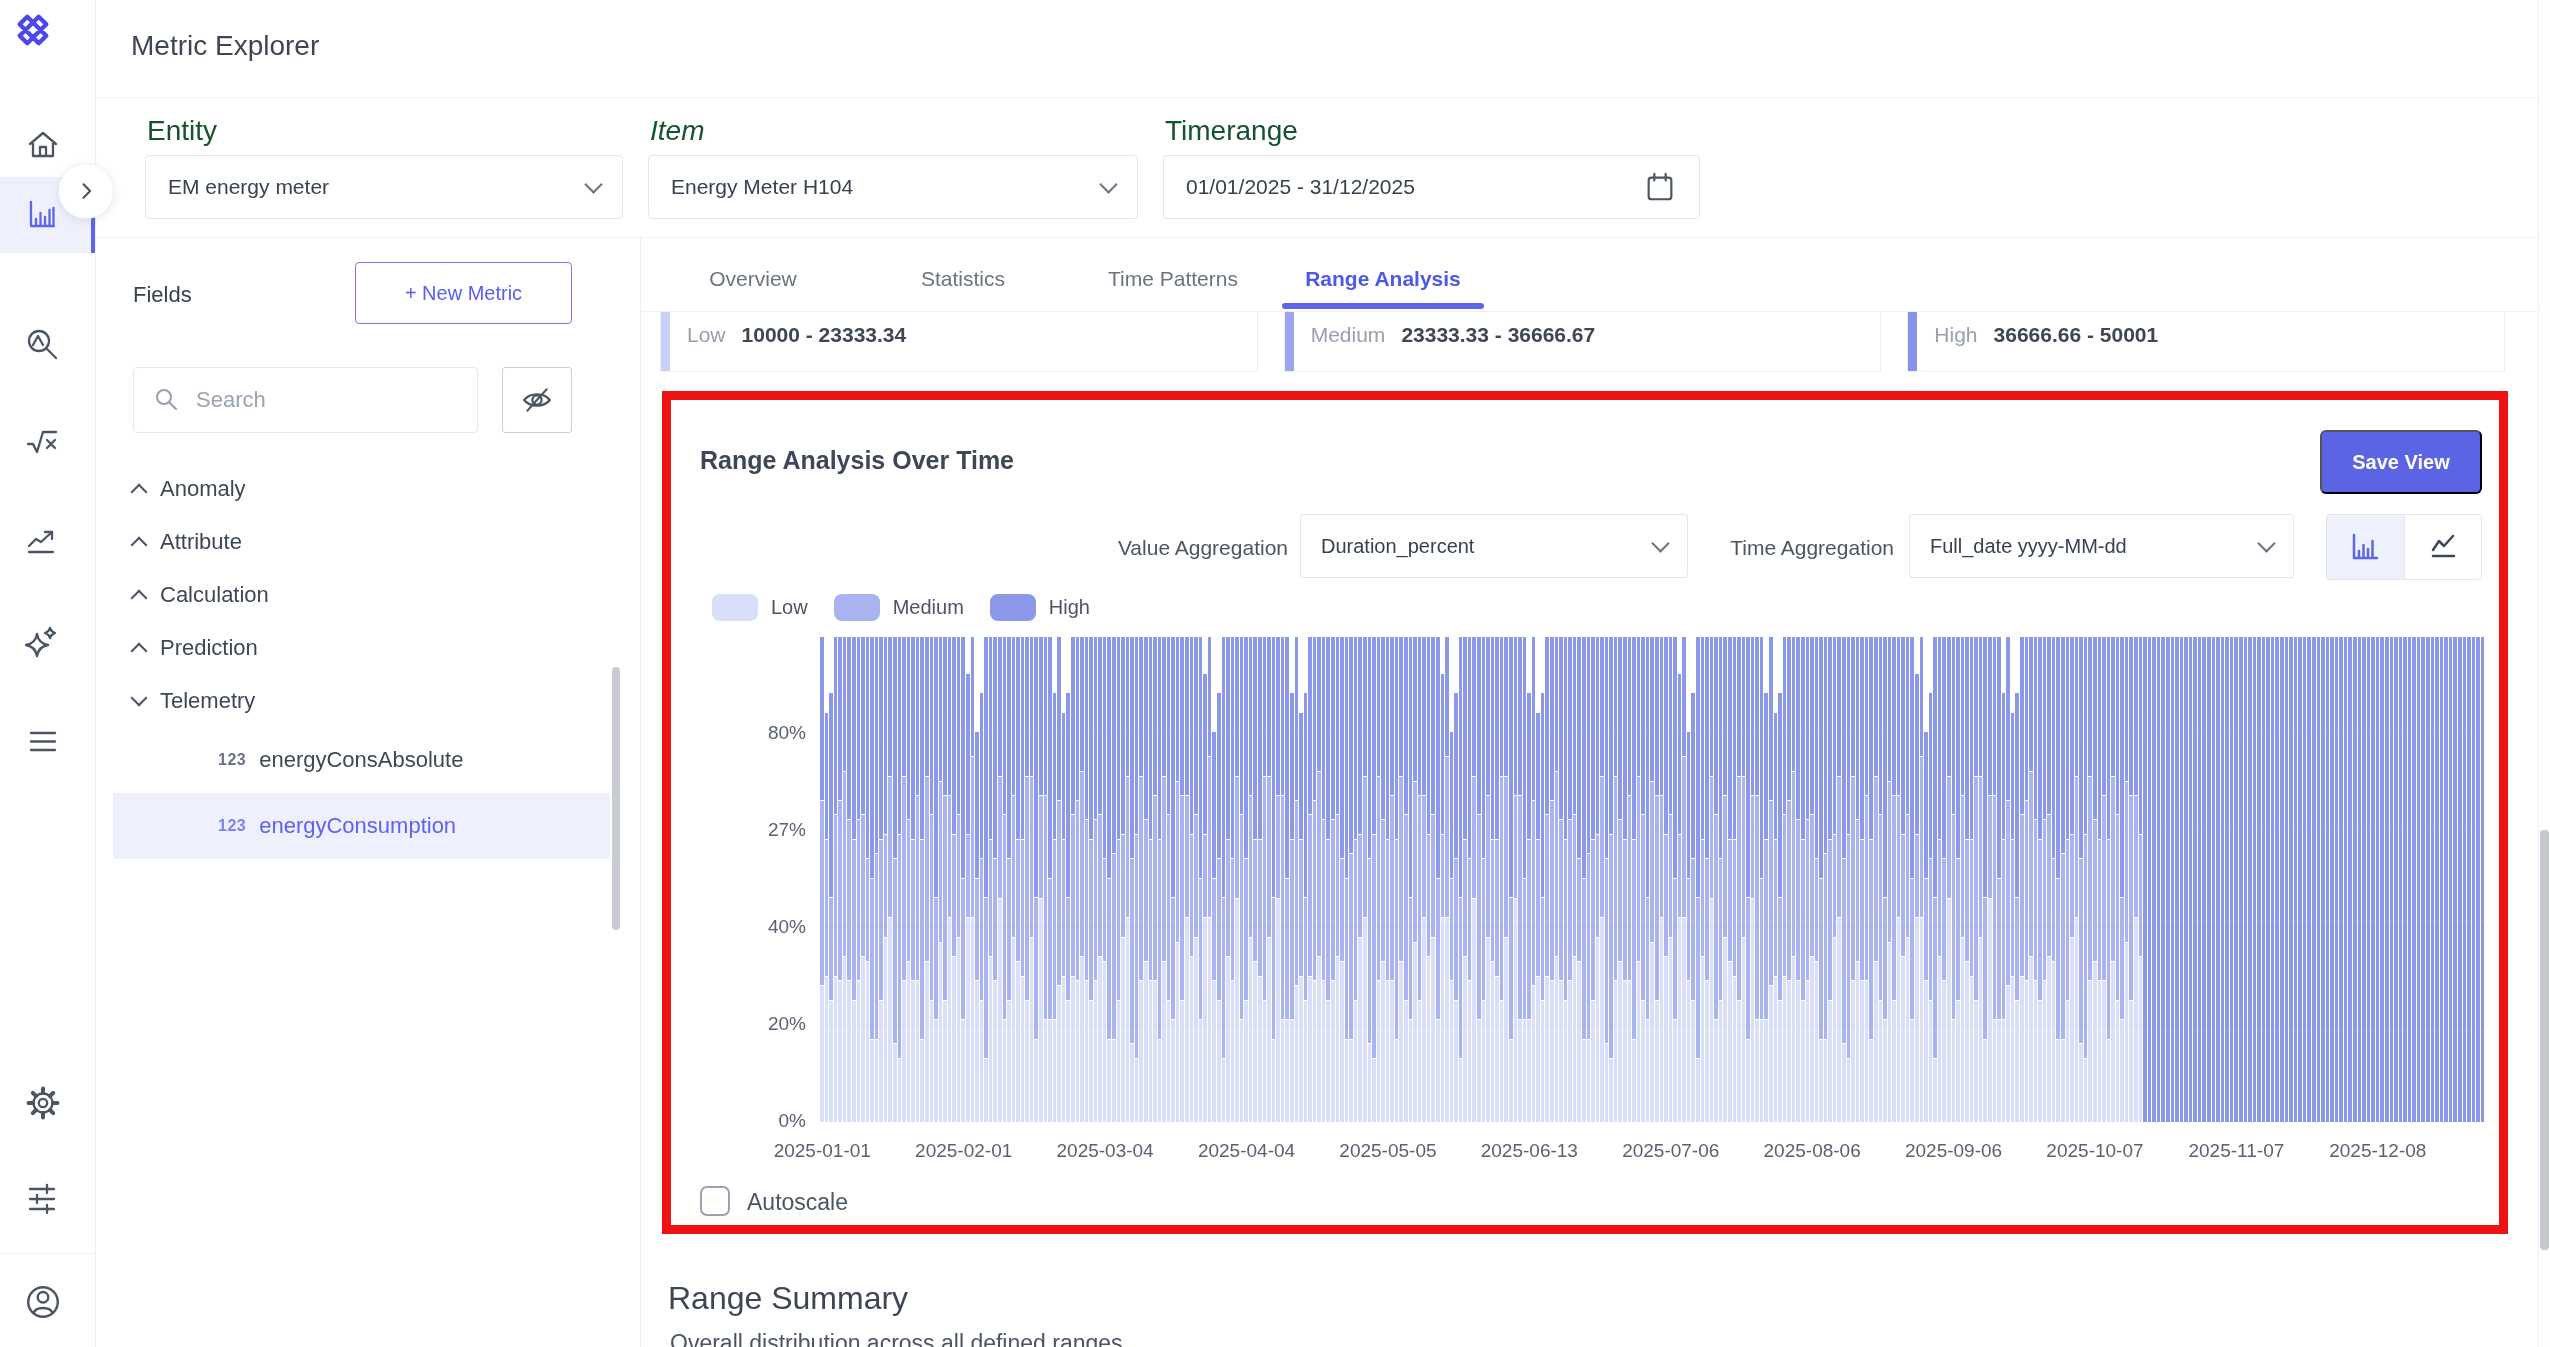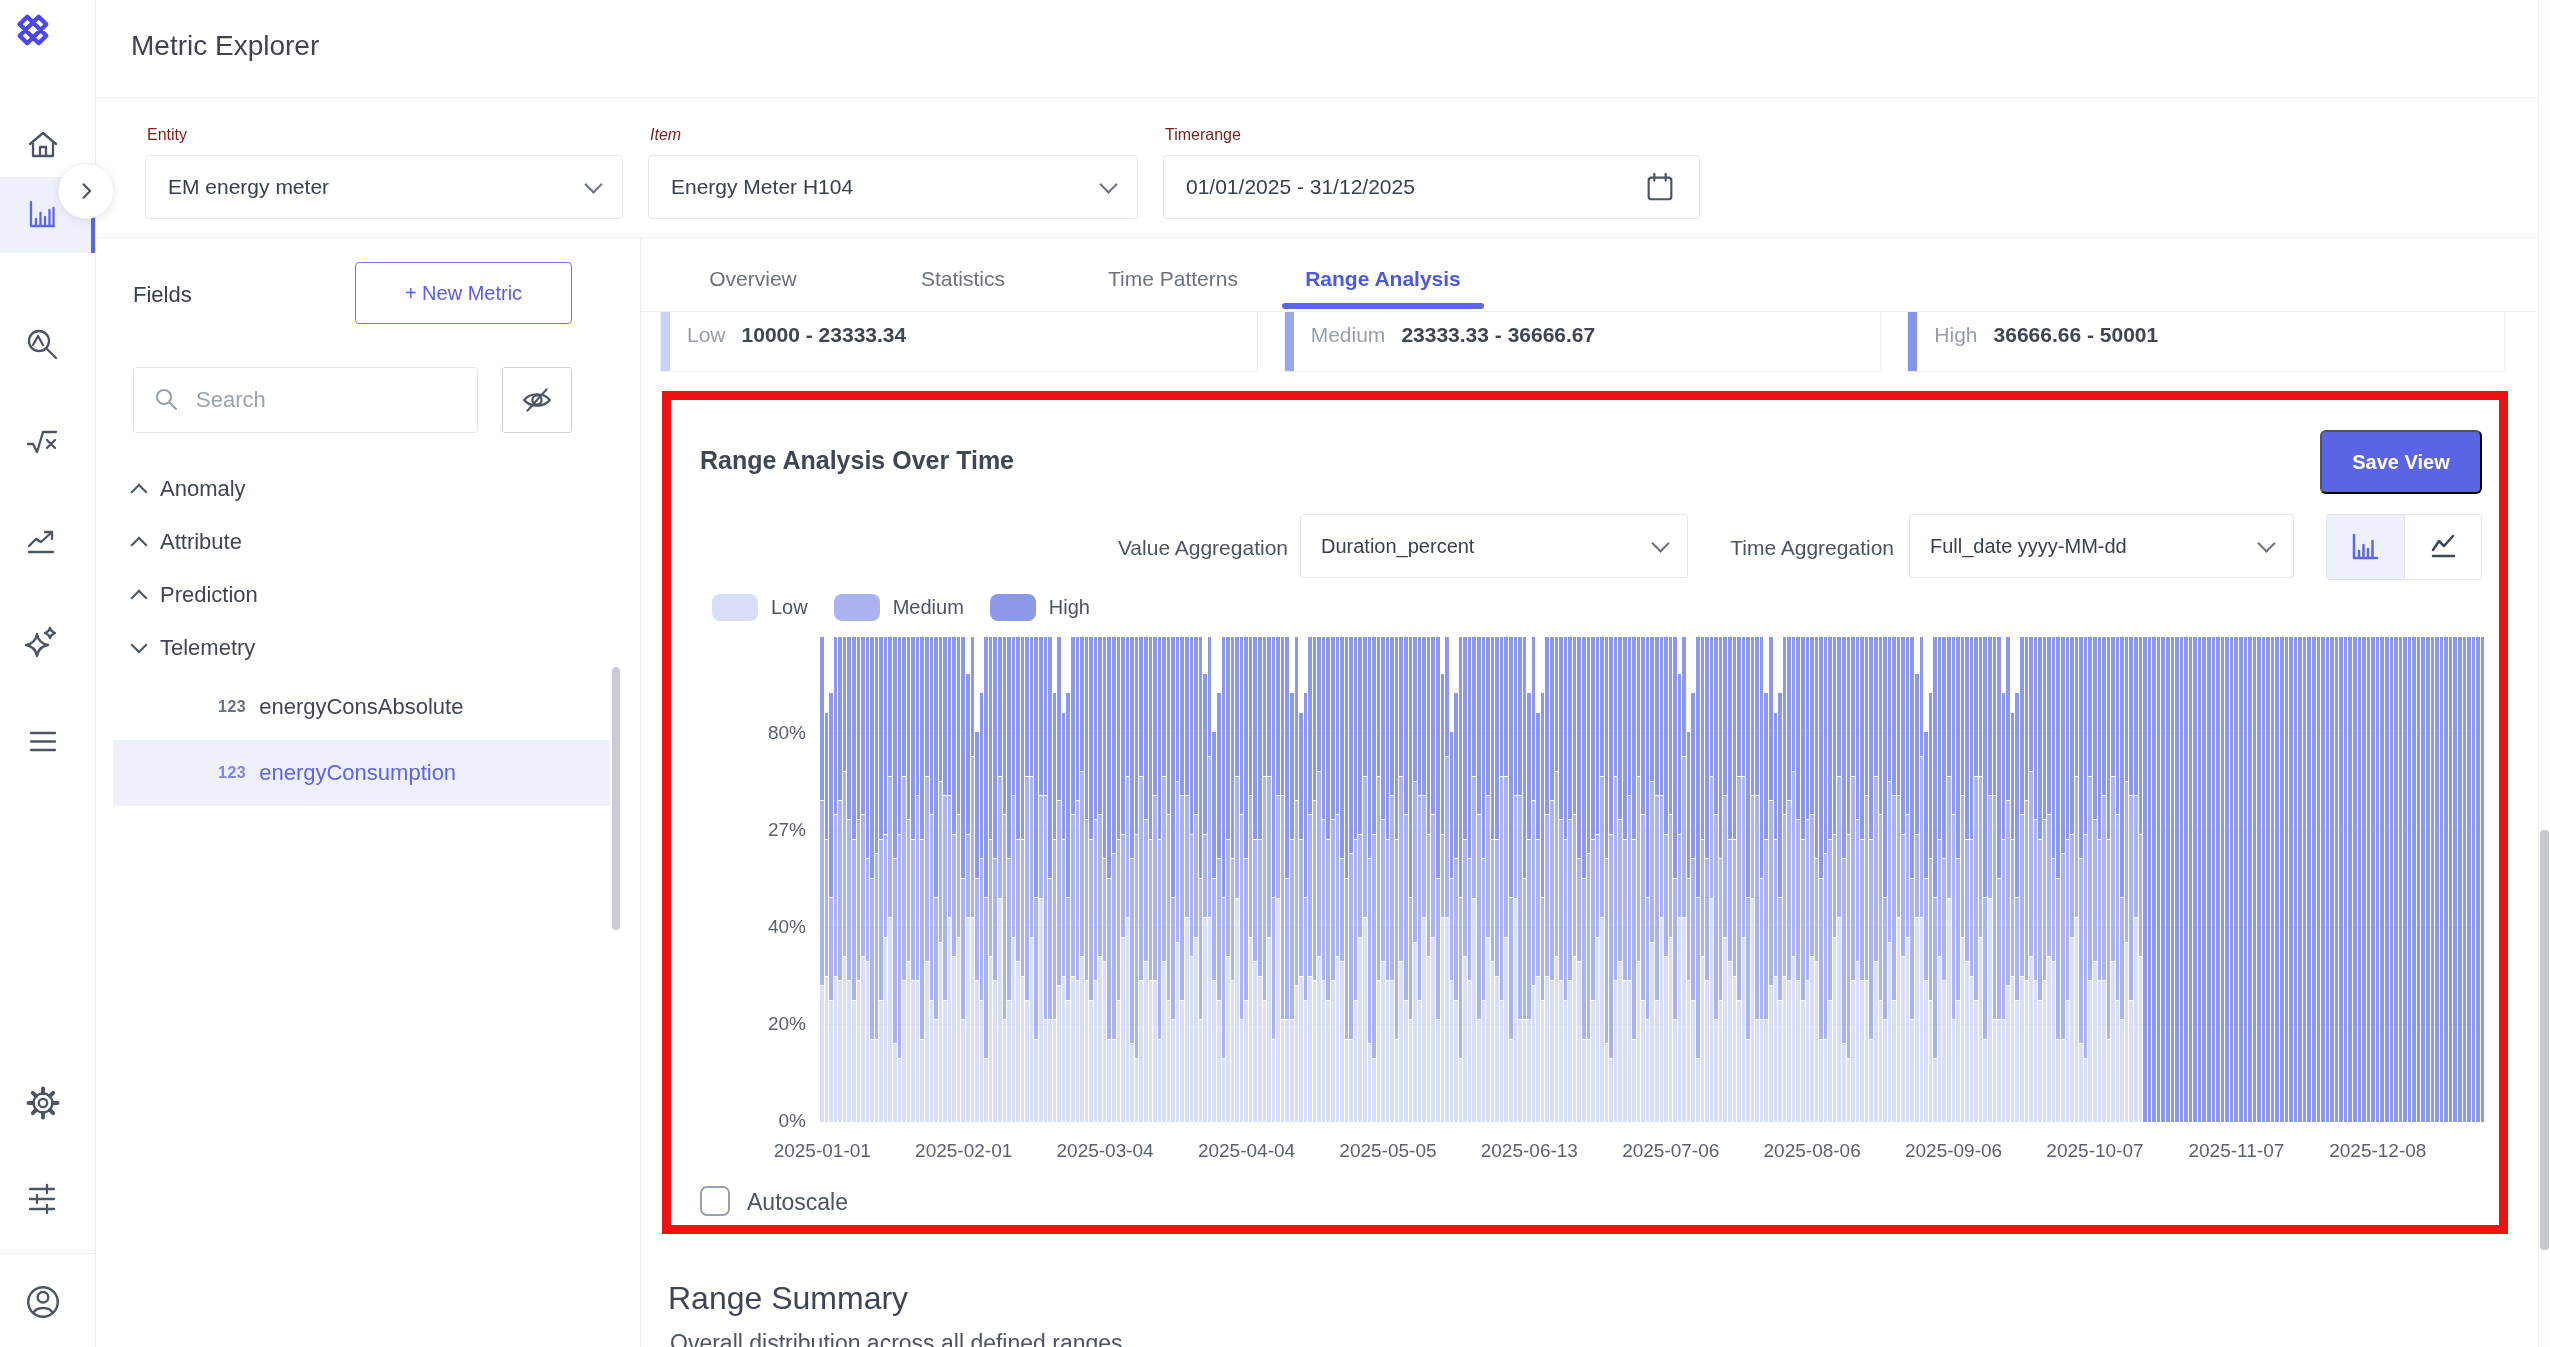--- a/index.html
+++ b/index.html
@@ -23,21 +23,21 @@
   #expand-btn{position:absolute;left:58px;top:163px;width:54px;height:54px;border-radius:50%;background:#fff;
     border:1px solid #f1f1f4;box-shadow:0 2px 8px rgba(40,40,70,.10);display:flex;align-items:center;justify-content:center;z-index:6;}
   #expand-btn svg{stroke:#4b5563;fill:none;stroke-width:2.6;stroke-linecap:round;stroke-linejoin:round;}
   #sidebar-footer-divider{left:0;top:1253px;width:95px;height:1px;background:#f0f0f3;}
 
   
   #logo{left:14px;top:11px;width:38px;height:38px;}
   #app-title{left:131px;top:30px;font-size:28px;color:#3f4553;}
 
   
-  .filter-label{top:126px;font-size:16px;color:#7f1d1d;}
+  .filter-label{top:115px;font-size:28px;color:#14532d;}
   .select,.textfield{position:absolute;top:155px;height:64px;border:1px solid #e3e5ea;border-radius:4px;background:#fff;
     display:flex;align-items:center;box-sizing:border-box;padding:0 22px;font-size:21px;color:#374151;}
   .select .val{flex:1;}
   .chev{display:inline-block;width:11px;height:11px;border-left:2.4px solid #6b7280;border-bottom:2.4px solid #6b7280;}
   .chev.down{transform:rotate(-45deg);margin-top:-6px;}
   .chev.up{transform:rotate(135deg);margin-top:6px;}
   #entity-select{left:145px;width:478px;}
   #item-select{left:648px;width:490px;}
   #timerange-field{left:1163px;width:537px;justify-content:space-between;}
   #timerange-field svg{stroke:#4b5563;fill:none;stroke-width:2.3;stroke-linecap:round;}
@@ -254,20 +254,24 @@
     <div class="tree-group">
       <span class="chev up"></span>
       <span>Anomaly</span>
     </div>
     <div class="tree-group">
       <span class="chev up"></span>
       <span>Attribute</span>
     </div>
     <div class="tree-group">
       <span class="chev up"></span>
+      <span>Calculation</span>
+    </div>
+    <div class="tree-group">
+      <span class="chev up"></span>
       <span>Prediction</span>
     </div>
     <div class="tree-group">
       <span class="chev down"></span>
       <span>Telemetry</span>
     </div>
     <div class="tree-child">
       <span class="num-icon">123</span>
       <span>energyConsAbsolute</span>
     </div>

